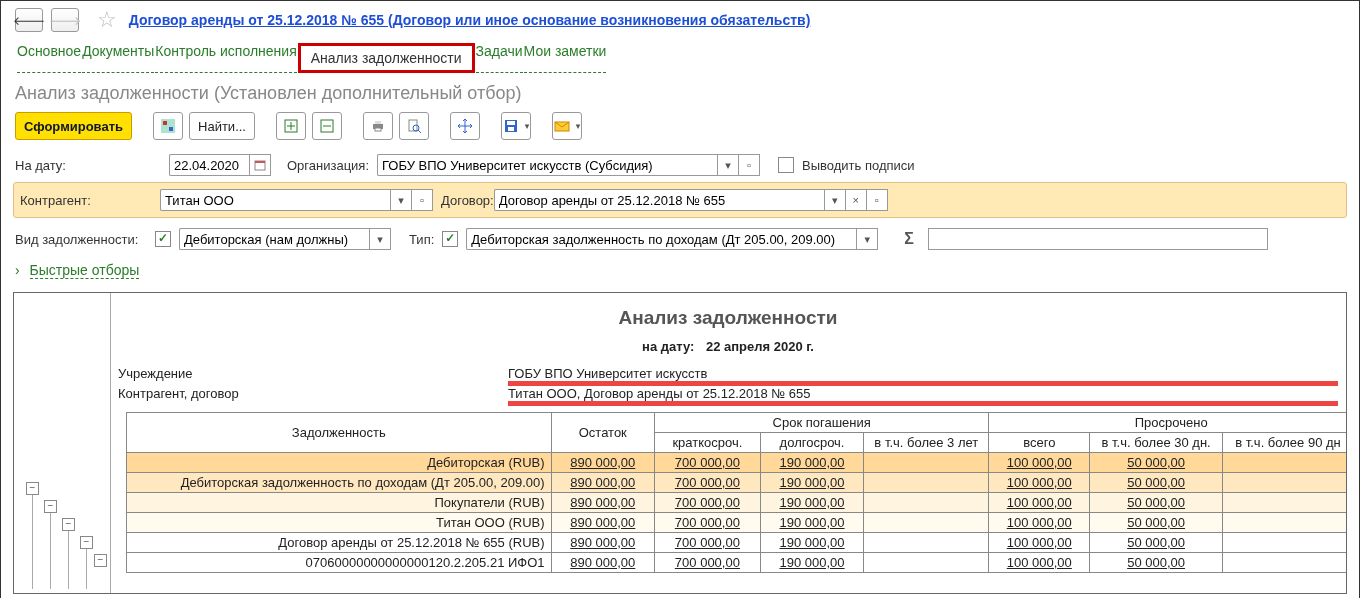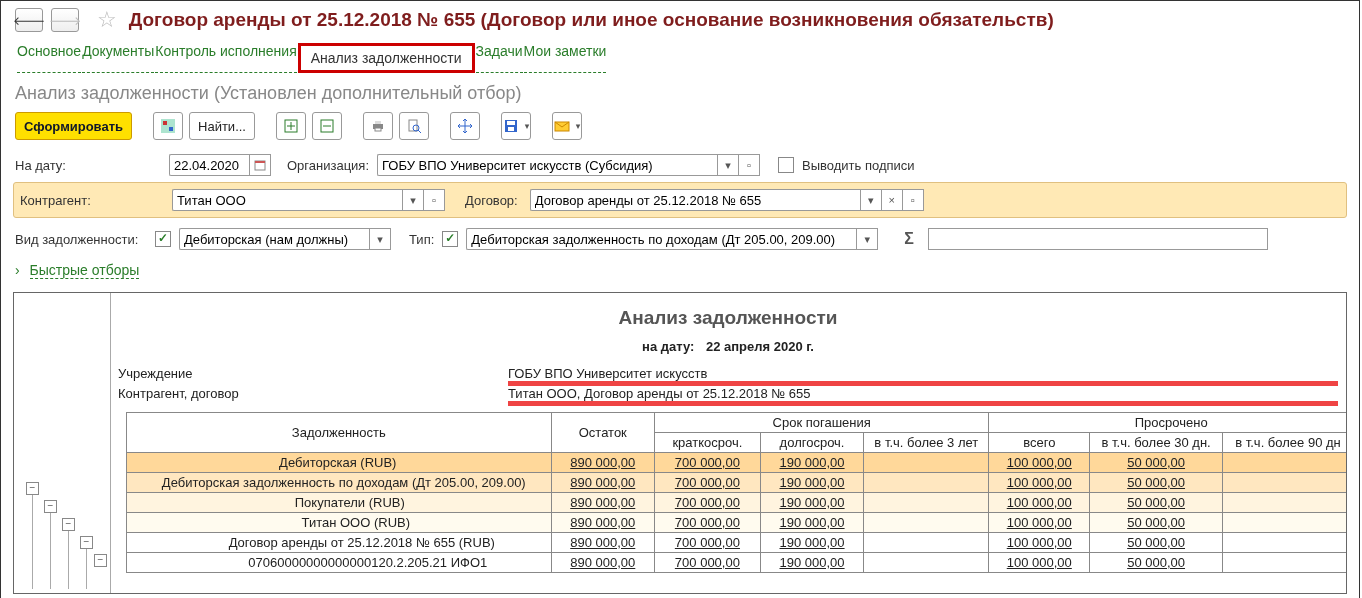--- a/index.html
+++ b/index.html
@@ -27,23 +27,24 @@
     width: 26px; height: 22px;
     border: 1px solid #999;
     background: linear-gradient(#fff,#eee);
     border-radius: 3px;
     display: inline-flex; align-items: center; justify-content: center;
     font-size: 12px; color: #333;
     cursor: pointer;
   }
   .star-icon { color: #bbb; font-size: 22px; margin: 0 4px 0 10px; }
   .page-title {
-    font-size: 19px;
+    font-size: 14px;
     font-weight: bold;
-    color: #7f1d1d;
+    color: #1d4ed8;
+    text-decoration: underline;
   }
   
   .tabs {
     display: flex;
     gap: 1px;
     padding: 6px 16px 10px 16px;
     font-size: 14px;
   }
   .tab {
     color: #2a7d2a;
@@ -210,21 +211,21 @@
   table.report th, table.report td {
     border: 1px solid #888;
     padding: 2px 6px;
     white-space: nowrap;
   }
   table.report th {
     background: #fff;
     font-weight: normal;
     text-align: center;
   }
-  .col-name { text-align: center; width: 390px; }
+  .col-name { text-align: right; width: 390px; }
   .num { text-align: center; text-decoration: underline; }
   tr.lvl0  td { background: #ffd89a; font-weight: normal; }
   tr.lvl1  td { background: #ffe7c0; }
   tr.lvl2  td { background: #fff4df; }
   tr.lvl3  td { background: #fffbef; }
   tr.lvl4  td { background: #ffffff; }
   tr.lvl5  td { background: #ffffff; }
   .ind0 { padding-left: 4px !important; }
   .ind1 { padding-left: 16px !important; }
   .ind2 { padding-left: 28px !important; }
@@ -356,21 +357,21 @@
     <span class="input-wrap">
       <input class="input" style="width: 340px;" value="ГОБУ ВПО Университет искусств (Субсидия)">
       <span class="mini-btn">▾</span>
       <span class="mini-btn">▫</span>
     </span>
     <span class="checkbox" style="margin-left:10px"></span>
     <span class="field-label">Выводить подписи</span>
   </div>
 
   <div class="highlight-panel">
-    <div style="display:flex;align-items:center;gap:12px">
+    <div style="display:flex;align-items:center;gap:0">
       <span class="field-label" style="width:140px">Контрагент:</span>
       <span class="input-wrap">
         <input class="input" style="width: 230px;" value="Титан ООО">
         <span class="mini-btn">▾</span>
         <span class="mini-btn">▫</span>
       </span>
       <span class="field-label" style="margin-left:8px">Договор:</span>
       <span class="input-wrap">
         <input class="input" style="width: 330px;" value="Договор аренды от 25.12.2018 № 655">
         <span class="mini-btn">▾</span>

